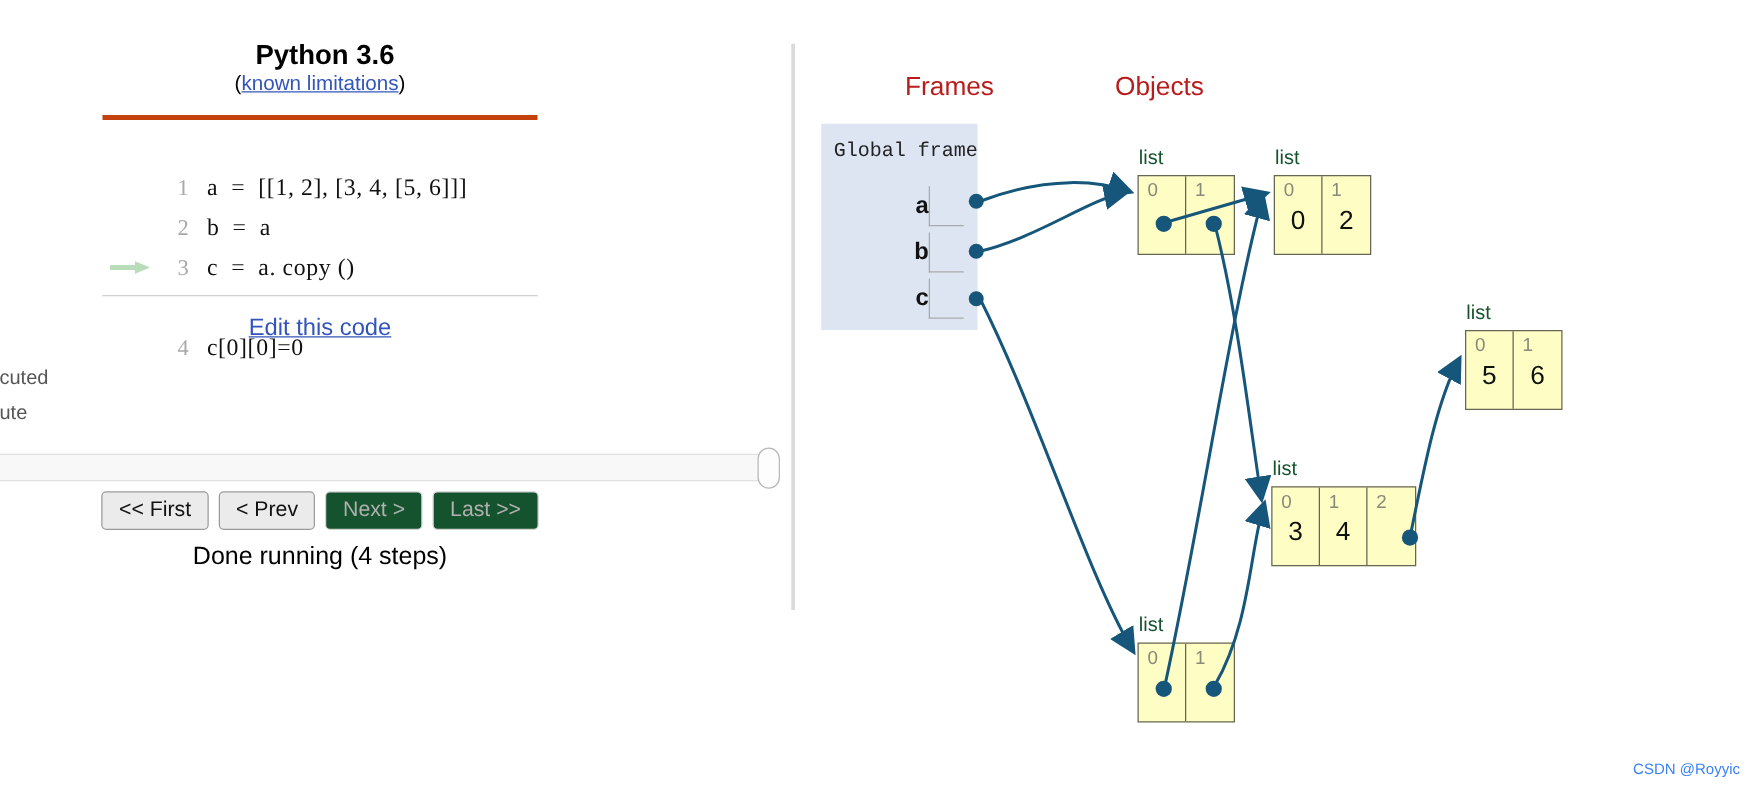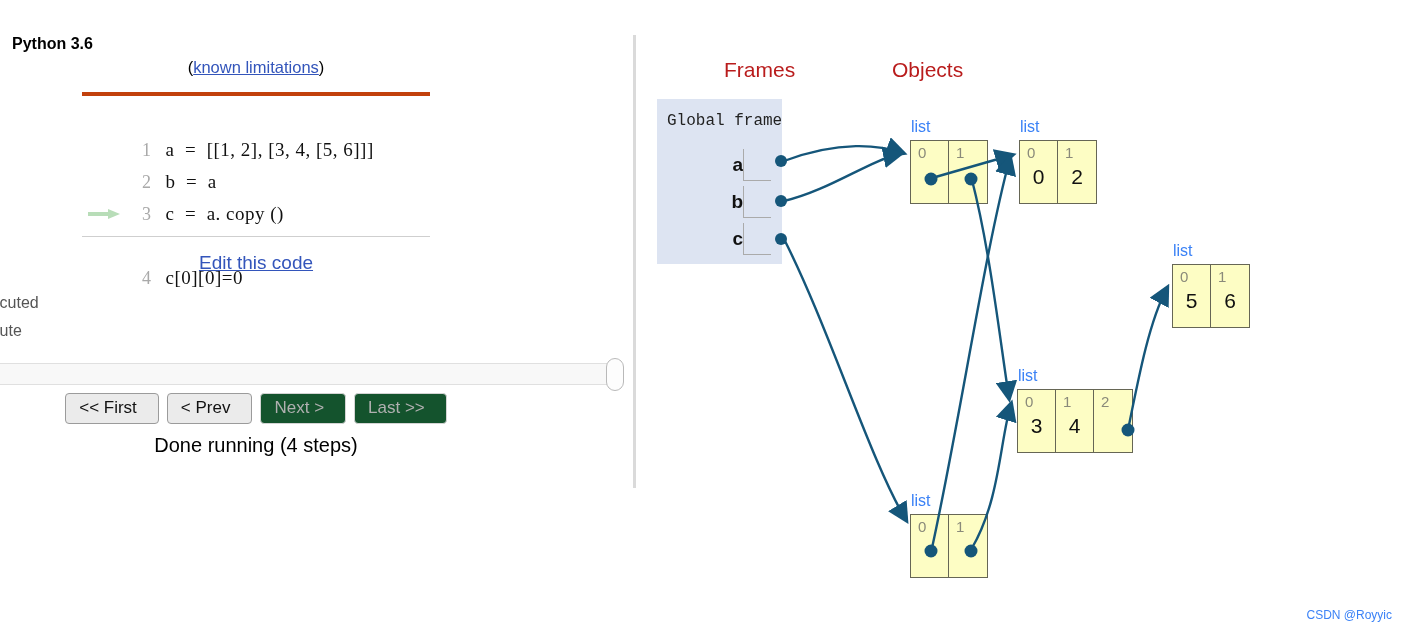--- a/index.html
+++ b/index.html
@@ -18,23 +18,24 @@
 
   
   #left-pane {
     position: absolute;
     left: 0; top: 0;
     width: 634px; height: 628px;
   }
 
   #py-header {
     position: absolute;
-    left: 12px; top: 33px;
+    left: 4px; top: 33px;
     width: 512px;
-    font-size: 16px;
+    text-align: center;
+    font-size: 22px;
     font-weight: bold;
     line-height: 22px;
     color: #000;
   }
   #py-limits {
     position: absolute;
     left: 0; top: 56px;
     width: 512px;
     text-align: center;
     font-size: 16.5px;
@@ -135,21 +136,21 @@
     position: absolute;
     left: 0; top: 393px;
     width: 512px;
     text-align: center;
     white-space: nowrap;
   }
   .nav-btn {
     display: inline-block;
     font-family: "Liberation Sans", sans-serif;
     font-size: 17px;
-    padding: 4px 21px 5px 13px;
+    padding: 4px 13px 5px 13px;
     margin: 0 4px;
     background: #ebebeb;
     border: 1px solid #9b9b9b;
     border-radius: 4px;
     color: #111;
     cursor: pointer;
   }
   .nav-btn.disabled {
     color: #b0b0b0;
     border-color: #d4d4d4;
@@ -226,21 +227,21 @@
   }
 
   
   .obj {
     position: absolute;
   }
   .obj-label {
     position: absolute;
     top: -22px; left: 1px;
     font-size: 16px;
-    color: #3b82f6;
+    color: #14532d;
     font-family: "Liberation Sans", sans-serif;
   }
   .obj-table {
     display: flex;
     border: 1px solid #666655;
     background: #fdfdc4;
     box-sizing: border-box;
   }
   .cell {
     width: 38px;

